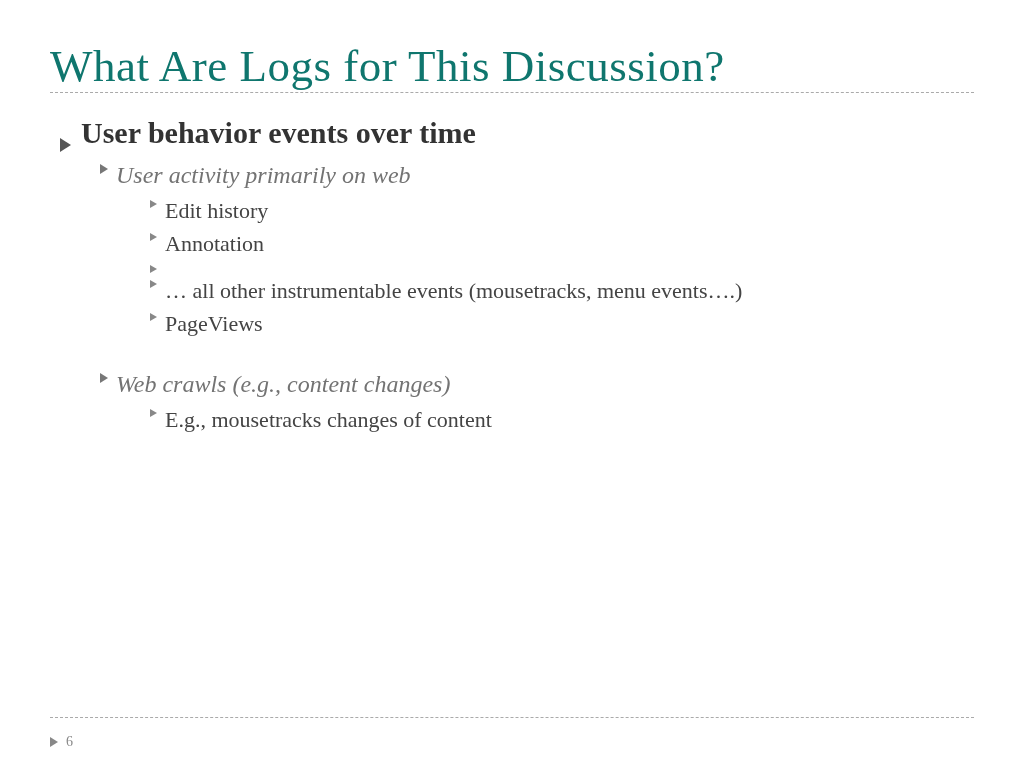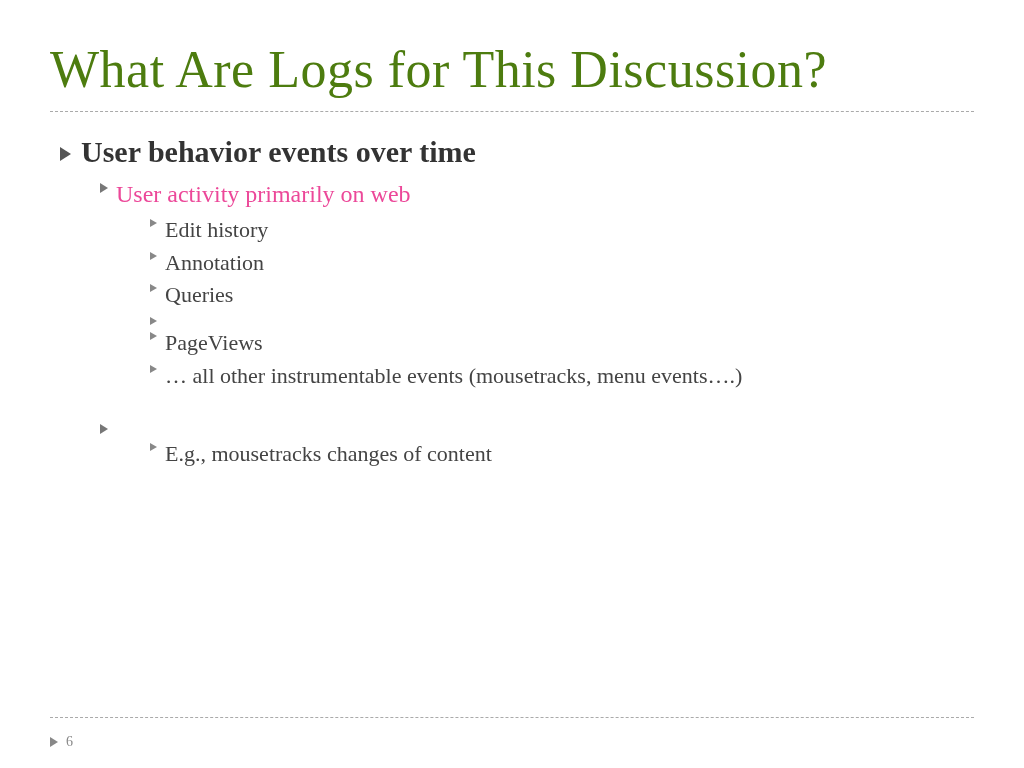--- a/index.html
+++ b/index.html
@@ -20,25 +20,24 @@
     .slide {
       width: 1024px;
       height: 768px;
       padding: 40px 50px 30px 50px;
       display: flex;
       flex-direction: column;
       position: relative;
     }
 
     .title {
-      font-size: 52px;
+      font-size: 45px;
       font-weight: normal;
-      color: #4d7c0f;
+      color: #0f766e;
       letter-spacing: 0.5px;
-      margin-bottom: 12px;
       font-family: 'Palatino Linotype', Palatino, 'Book Antiqua', Georgia, serif;
     }
 
     .divider-top {
       border: none;
       border-top: 1.5px dashed #aaaaaa;
       margin-bottom: 20px;
     }
 
     .divider-bottom {
@@ -86,42 +85,43 @@
       border-top: 4px solid transparent;
       border-bottom: 4px solid transparent;
       border-left: 7px solid #888888;
       margin-right: 8px;
       flex-shrink: 0;
       margin-top: 3px;
     }
 
     .level1 {
       display: flex;
-      align-items: center;
+      align-items: flex-end;
       margin-bottom: 8px;
     }
 
     .level1-text {
       font-size: 30px;
       font-weight: bold;
       color: #333333;
       line-height: 1.3;
     }
 
     .level2 {
       display: flex;
       align-items: flex-start;
       margin-bottom: 6px;
       padding-left: 40px;
     }
 
     .level2-text {
       font-size: 24px;
-      color: #ec4899;
+      color: #737373;
       line-height: 1.3;
+      font-style: italic;
     }
 
     .level3 {
       display: flex;
       align-items: flex-start;
       margin-bottom: 4px;
       padding-left: 90px;
       text-align: center;
     }
 
@@ -194,39 +194,36 @@
         <div class="level3">
           <span class="bullet-arrow-xs"></span>
           <span class="level3-text">Edit history</span>
         </div>
         <div class="level3">
           <span class="bullet-arrow-xs"></span>
           <span class="level3-text">Annotation</span>
         </div>
         <div class="level3">
           <span class="bullet-arrow-xs"></span>
-          <span class="level3-text">Queries</span>
-        </div>
-        <div class="level3">
-          <span class="bullet-arrow-xs"></span>
+        </div>
+        <div class="level3">
+          <span class="bullet-arrow-xs"></span>
+          <span class="level3-text">… all other instrumentable events (mousetracks, menu events….)</span>
         </div>
         <div class="level3">
           <span class="bullet-arrow-xs"></span>
           <span class="level3-text">PageViews</span>
-        </div>
-        <div class="level3">
-          <span class="bullet-arrow-xs"></span>
-          <span class="level3-text">… all other instrumentable events (mousetracks, menu events….)</span>
         </div>
       </div>
 
       <div class="spacer"></div>
 
       <div class="level2">
         <span class="bullet-arrow-sm"></span>
+        <span class="level2-text">Web crawls (e.g., content changes)</span>
       </div>
 
       <div class="sub-list">
         <div class="level3">
           <span class="bullet-arrow-xs"></span>
           <span class="level3-text">E.g., mousetracks changes of content</span>
         </div>
       </div>
     </div>
 

